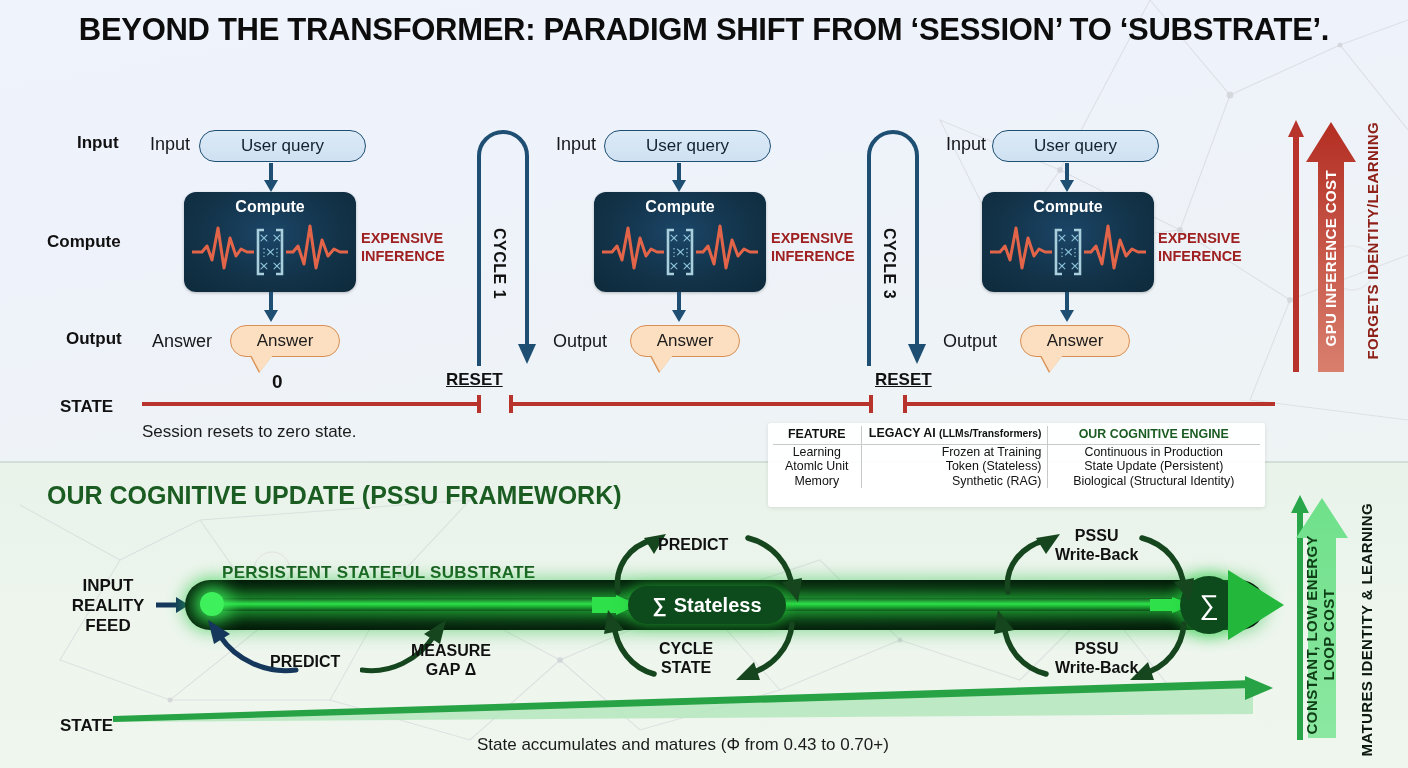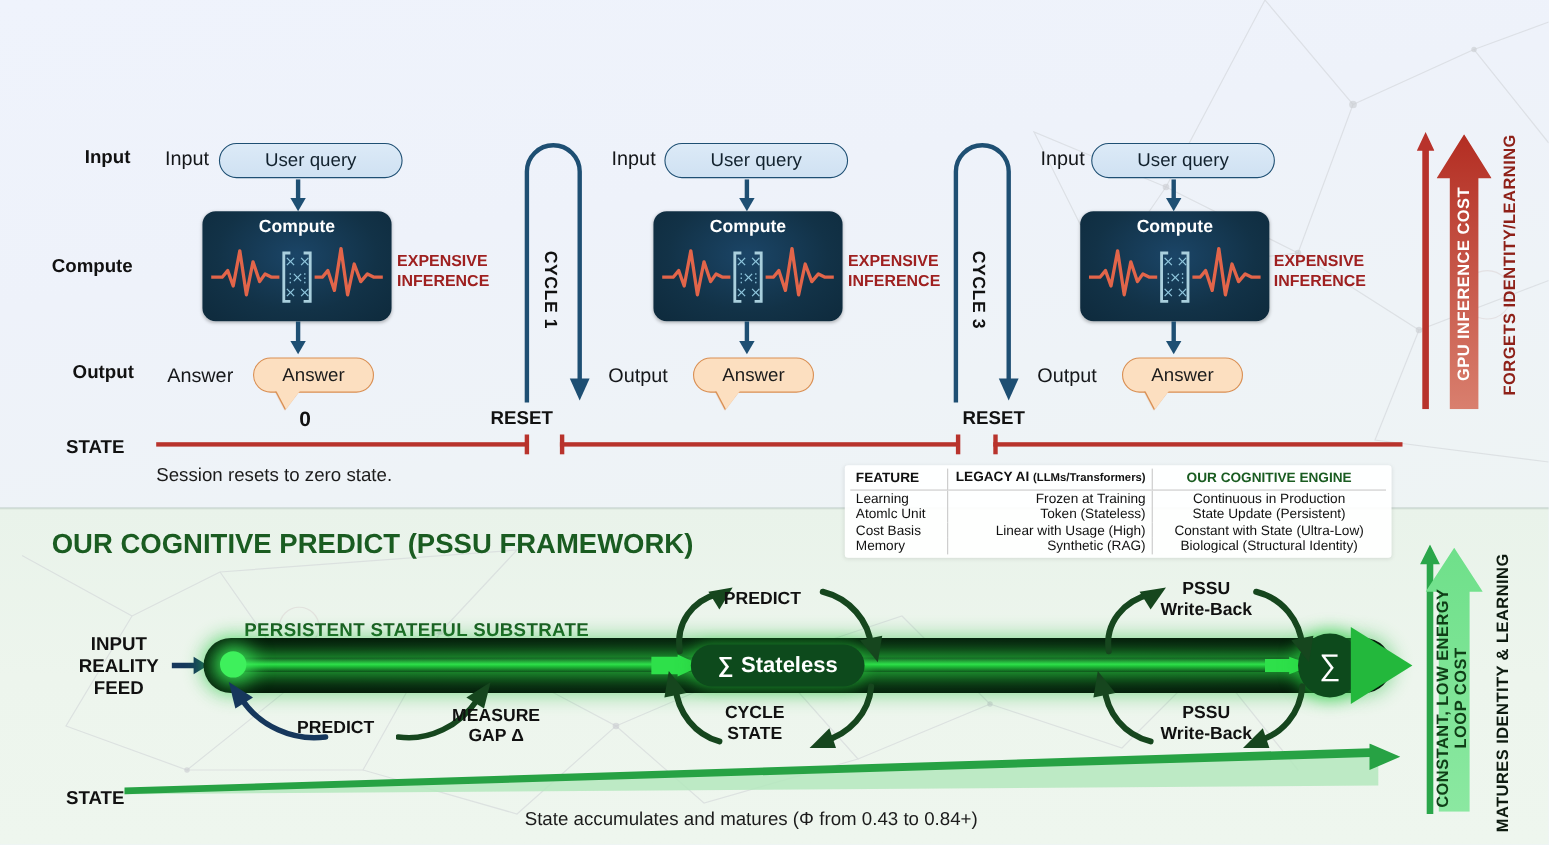--- a/index.html
+++ b/index.html
@@ -90,21 +90,21 @@
 
   
   .vconn { position:absolute; }
 
   
   .cycle-word {
     position:absolute; font-size:16px; font-weight:bold; color:#111;
     writing-mode:vertical-rl; white-space:nowrap; letter-spacing:.5px;
   }
   .reset-word {
-    position:absolute; font-size:17px; font-weight:bold; color:#111;
+    position:absolute; font-size:17px; font-weight:bold; color:#111;text-decoration:underline;
   }
 
   
   .state-line { position:absolute; height:4px; background:#b8332c; }
   .state-cap  { position:absolute; width:4px; height:18px; background:#b8332c; }
   .state-note {
     position:absolute; left:142px; top:422px; font-size:17px; color:#1b1b1b;
   }
   .v-red-text {
     position:absolute; writing-mode:vertical-rl; transform:rotate(180deg);
@@ -123,21 +123,21 @@
     background:rgba(255,255,255,.93); border-radius:3px;
     box-shadow:0 1px 4px rgba(0,0,0,.10);
     padding:3px 5px 4px 5px;
   }
   .cmp-table table { width:100%; border-collapse:collapse; }
   .cmp-table th, .cmp-table td {
     font-size:12.4px; padding:0 5px; line-height:14.5px; white-space:nowrap;
   }
   .cmp-table th { font-weight:bold; padding-bottom:2px; }
   .cmp-table thead tr { border-bottom:1.2px solid #c9c9c9; }
-  .c1 { text-align:left; width:88px; border-right:1.2px solid #c9c9c9; color:#111;margin-top:28px; }
+  .c1 { text-align:center; width:88px; border-right:1.2px solid #c9c9c9; color:#111;margin-top:28px; }
   .c2 { text-align:right; width:186px; border-right:1.2px solid #c9c9c9; color:#111; }
   .c3 { text-align:center; color:#111; }
   .hd3 { color:#1a5c21; }
   .sub-small { font-size:10.3px; }
 
   
   .in-feed {
     position:absolute; left:60px; top:576px; width:96px;
     font-size:17px; font-weight:bold; color:#111; text-align:center;
     line-height:20px;
@@ -239,20 +239,21 @@
         <circle cx="560" cy="660" r="3"></circle>
       <circle cx="700" cy="600" r="2.5"></circle>
         <circle cx="900" cy="640" r="2.5"></circle>
     </g>
     <g fill="none" stroke="#d9cfcf" stroke-width="1" opacity=".5">
       <circle cx="1352" cy="268" r="22"></circle>
       <circle cx="272" cy="570" r="18"></circle>
     </g>
   </svg>
 
+  <div class="main-title">BEYOND THE TRANSFORMER: PARADIGM SHIFT FROM ‘SESSION’ TO ‘SUBSTRATE’.</div>
 
 
   <div class="row-label" id="lbl-input">Input</div>
   <div class="row-label" id="lbl-compute">Compute</div>
   <div class="row-label" id="lbl-output">Output</div>
   <div class="row-label" id="lbl-state">STATE</div>
 
   <div class="cycle">
     <div class="small-lbl" style="left:150px; top:134px;">Input</div>
     <div class="pill-query" style="left:199px; top:130px;">User query</div>
@@ -440,34 +441,29 @@
           <td class="c1">Learning</td>
           <td class="c2">Frozen at Training</td>
           <td class="c3">Continuous in Production</td>
         </tr>
         <tr>
           <td class="c1">Atomlc Unit</td>
           <td class="c2">Token (Stateless)</td>
           <td class="c3">State Update (Persistent)</td>
         </tr>
         <tr>
-          <td class="c1">Cost Basis</td>
-          <td class="c2">Linear with Usage (High)</td>
-          <td class="c3">Constant with State (Ultra-Low)</td>
-        </tr>
-        <tr>
           <td class="c1">Memory</td>
           <td class="c2">Synthetic (RAG)</td>
           <td class="c3">Biological (Structural Identity)</td>
         </tr>
       </tbody>
     </table>
   </div>
 
-  <div class="sec-head" id="sec-bot">OUR COGNITIVE PREDICT (PSSU FRAMEWORK)</div>
+  <div class="sec-head" id="sec-bot">OUR COGNITIVE UPDATE (PSSU FRAMEWORK)</div>
 
   <div class="in-feed">
     <div>INPUT</div>
     <div>REALITY</div>
     <div>FEED</div>
   </div>
   <svg style="position:absolute; left:156px; top:594px;" width="34" height="22">
     <line x1="0" y1="11" x2="22" y2="11" stroke="#16375c" stroke-width="5"></line>
     <polygon points="20,3 20,19 33,11" fill="#16375c"></polygon>
   </svg>
@@ -545,21 +541,21 @@
     <div>PSSU</div>
     <div>Write-Back</div>
   </div>
 
   <div class="row-label" id="lbl-state2">STATE</div>
   <svg style="position:absolute; left:113px; top:676px;" width="1160" height="48">
     <polygon points="0,42 1140,8 1140,38 0,46" fill="#b4e8bd" opacity=".85"></polygon>
     <polygon points="0,40 1140,4 1140,12 0,46" fill="#27a244"></polygon>
     <polygon points="1132,0 1160,12 1132,24" fill="#27a244"></polygon>
   </svg>
-  <div class="state-note2">State accumulates and matures (Φ from 0.43 to 0.84+)</div>
+  <div class="state-note2">State accumulates and matures (Φ from 0.43 to 0.70+)</div>
 
   <div>
     <svg style="position:absolute; left:1290px; top:495px;" width="20" height="245">
       <polygon points="10,0 19,18 13,18 13,245 7,245 7,18 1,18" fill="#2aa64a"></polygon>
     </svg>
     <svg style="position:absolute; left:1296px; top:498px;" width="52" height="240">
       <defs>
         <linearGradient id="grngrad" x1="0" y1="0" x2="0" y2="1">
           <stop offset="0%" stop-color="#6fe08a"></stop>
           <stop offset="100%" stop-color="#8be8a1"></stop>

